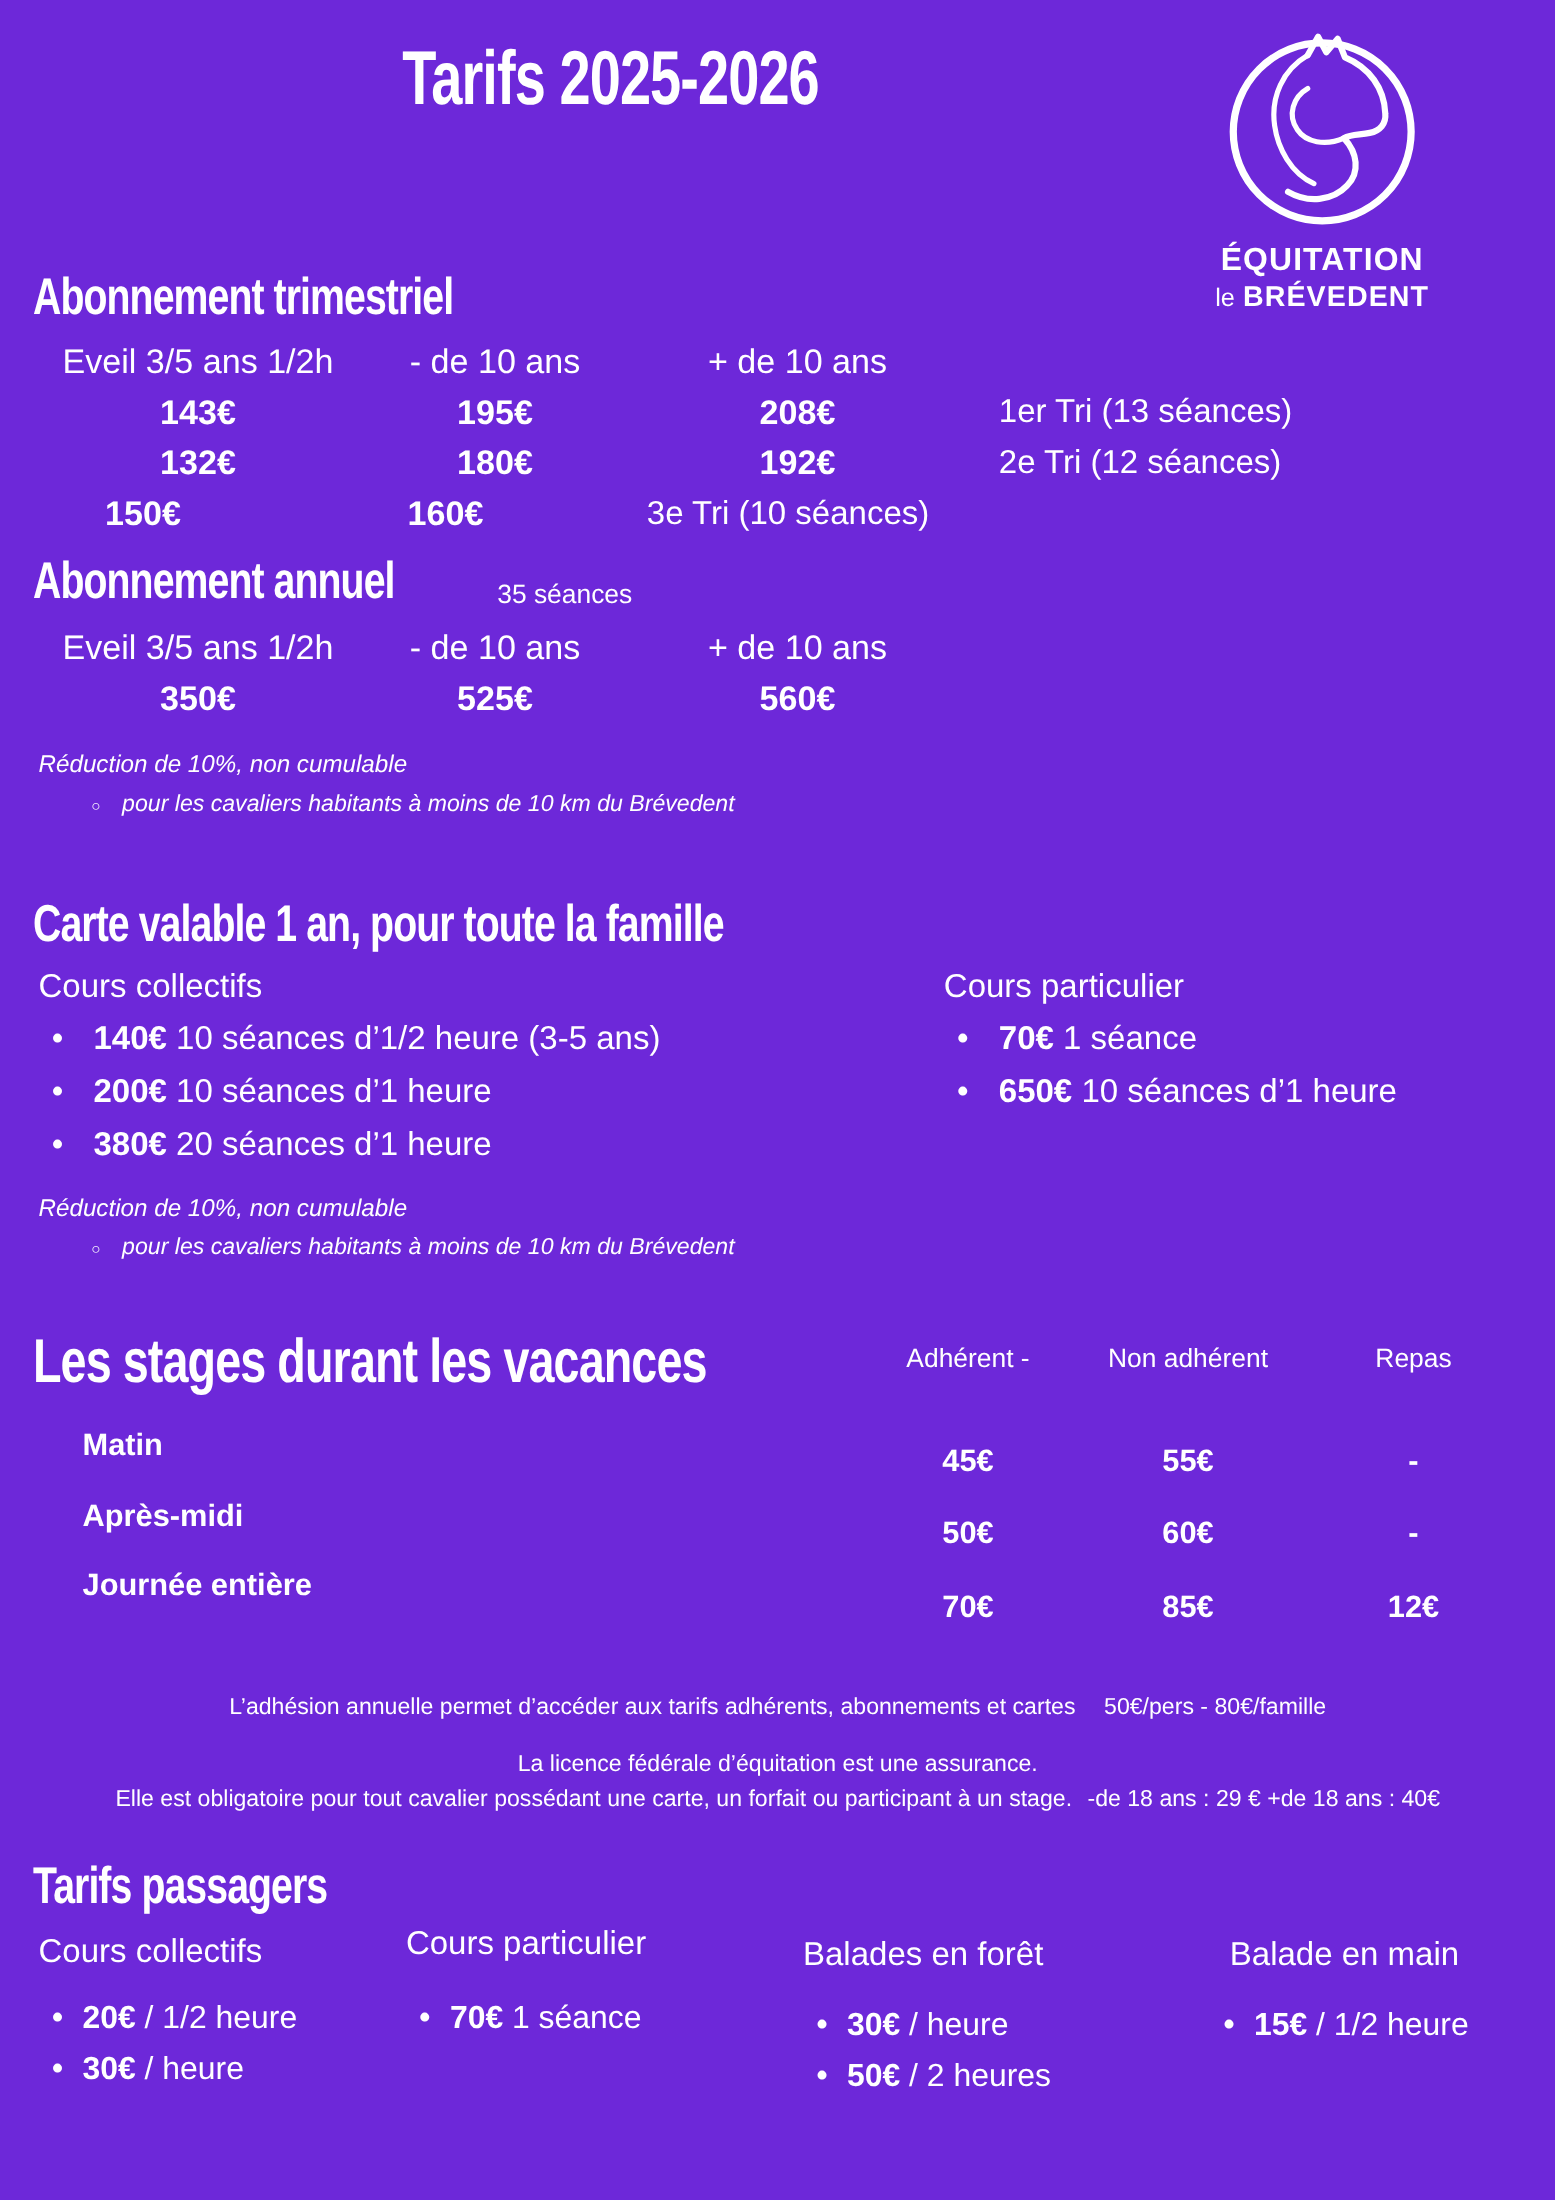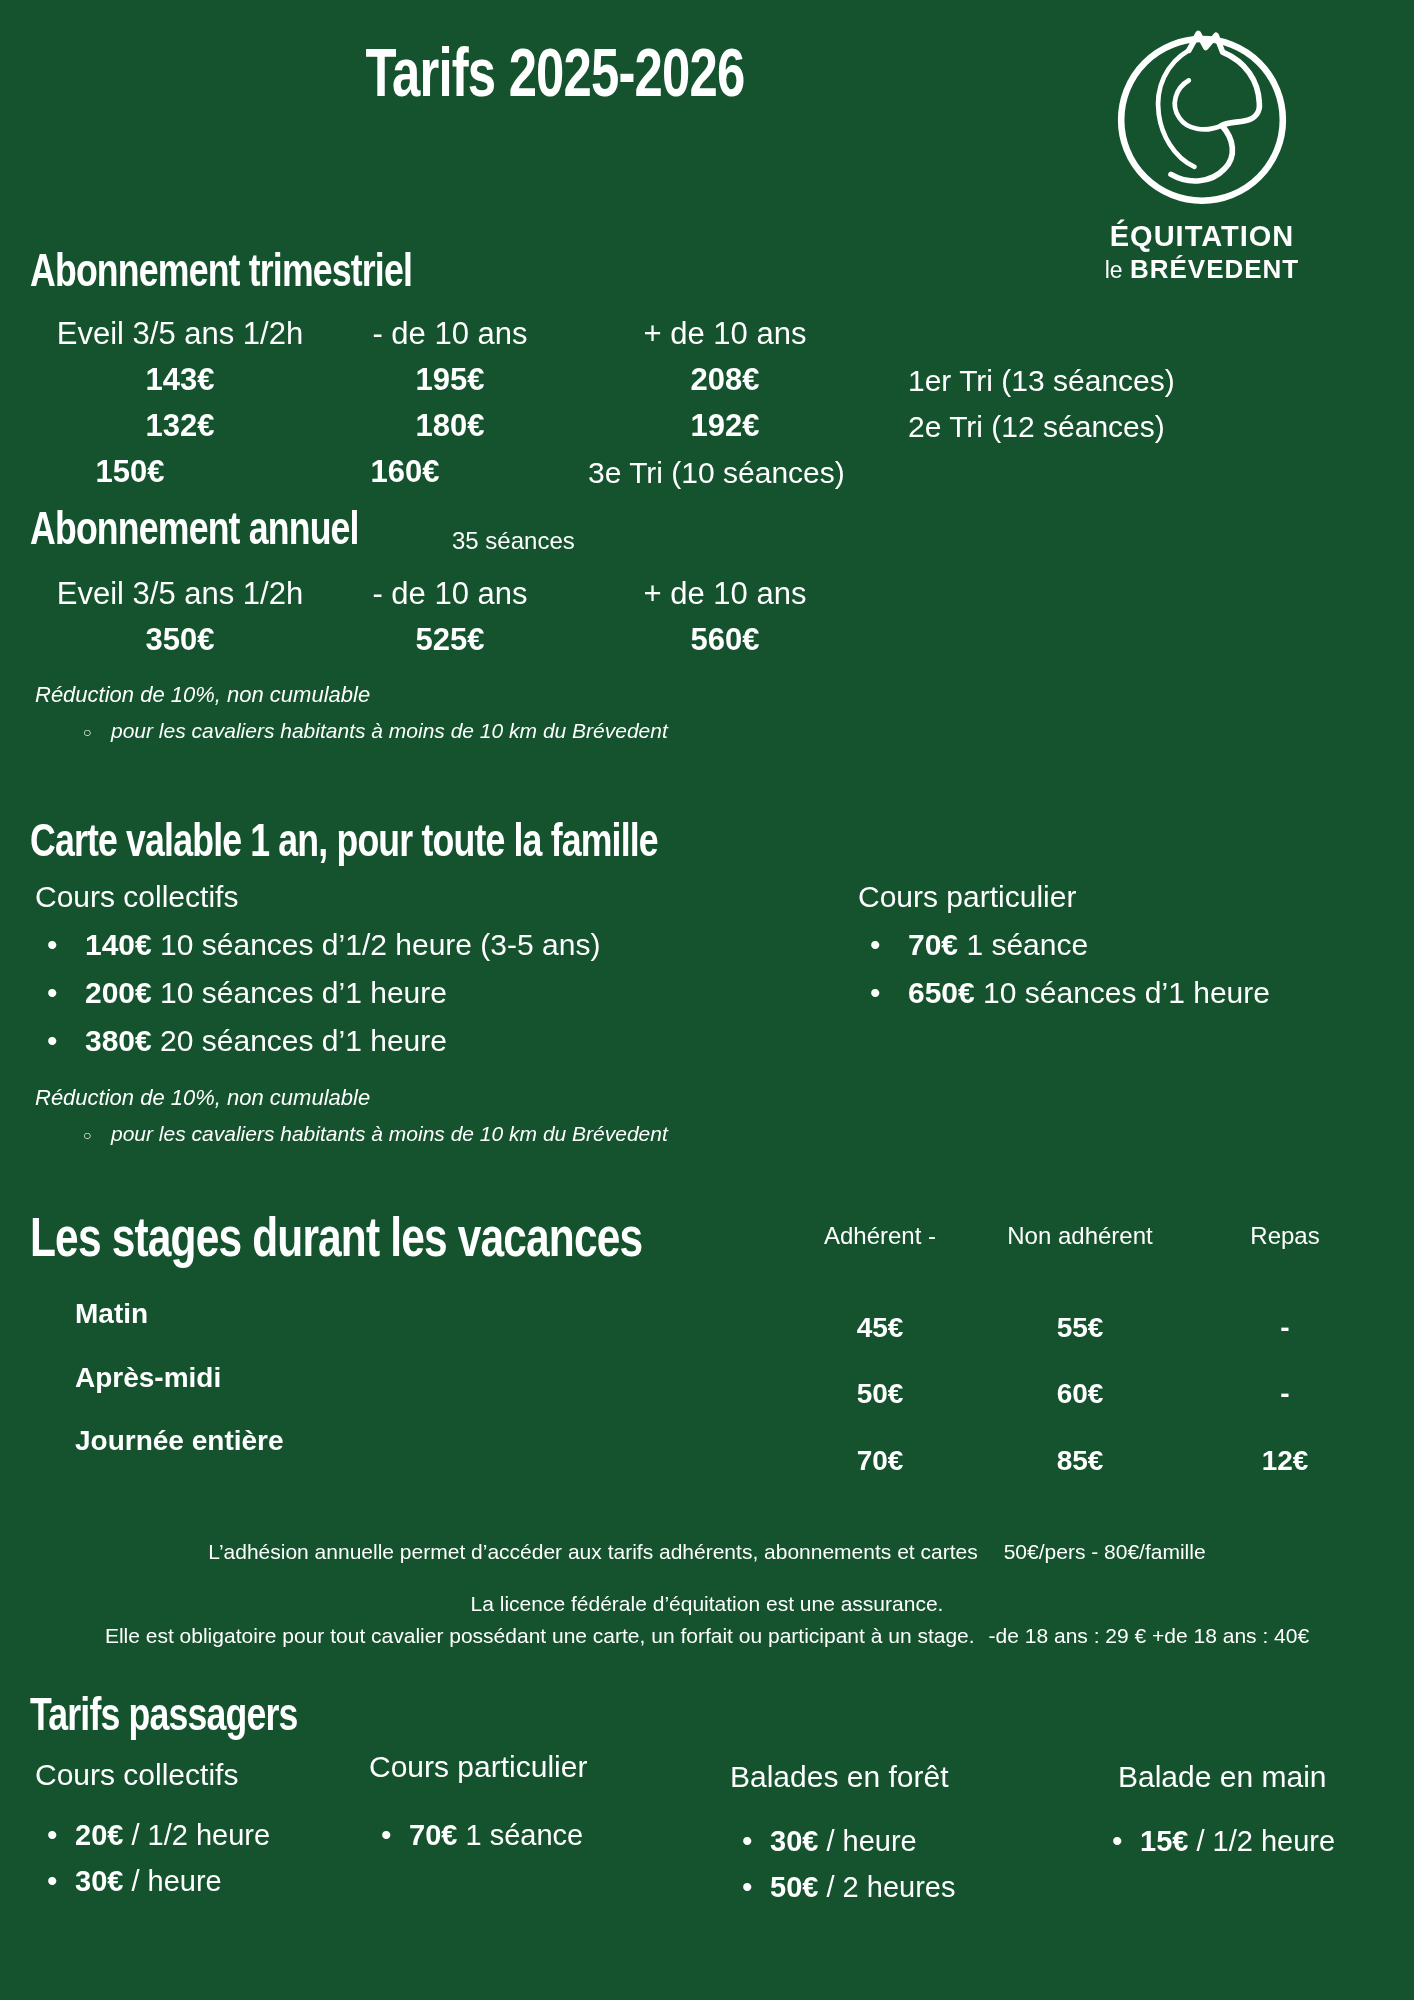--- a/index.html
+++ b/index.html
@@ -1,38 +1,38 @@
 <!DOCTYPE html>
 <html><head>
 <meta charset="utf-8">
 <style>
   html,body{margin:0;padding:0;background:#0d4a56;}
   .page{
     position:relative;width:1414px;height:2000px;margin:0 auto;
-    background:#14532d;color:#fff;
+    background:#6d28d9;color:#fff;
     font-family:"Liberation Sans","DejaVu Sans",sans-serif;
     overflow:hidden;
   }
   .abs{position:absolute;}
   
   .hx{display:inline-block;font-weight:800;letter-spacing:-1px;
       transform:scale(0.85,1.12);transform-origin:0 50%;white-space:nowrap;}
   .main-title{top:36px;left:0;width:1110px;text-align:center;font-size:62px;font-weight:800;}
   .main-title .hx{transform:scale(0.82,1.12);transform-origin:50% 50%;}
   .sec-h{font-size:42px;}
   
   .logo{top:22px;left:1072px;width:260px;text-align:center;}
   .logo svg{display:block;margin:0 auto;}
   .logo-l1{font-size:29px;font-weight:800;letter-spacing:1px;margin-top:6px;}
   .logo-l2{font-size:26px;margin-top:1px;}
   .logo-l2 .le{font-weight:400;font-size:23px;}
   .logo-l2 .br{font-weight:800;letter-spacing:1px;}
   
   .ptable{left:20px;width:1380px;}
-  .trow{display:flex;height:46px;align-items:flex-end;font-size:31px;}
+  .trow{display:flex;height:46px;align-items:center;font-size:31px;}
   .c1{width:320px;text-align:center;}
   .c2{width:220px;text-align:center;}
   .c3{width:330px;text-align:center;}
   .c4{padding-left:18px;font-size:30px;}
   .b{font-weight:700;}
   .subh{font-size:24px;}
   
   .note-t{font-style:italic;font-size:22px;}
   ul.circ{list-style:none;margin:8px 0 0 0;padding:0 0 0 48px;}
   ul.circ li{position:relative;font-style:italic;font-size:21px;line-height:30px;padding-left:28px;}

